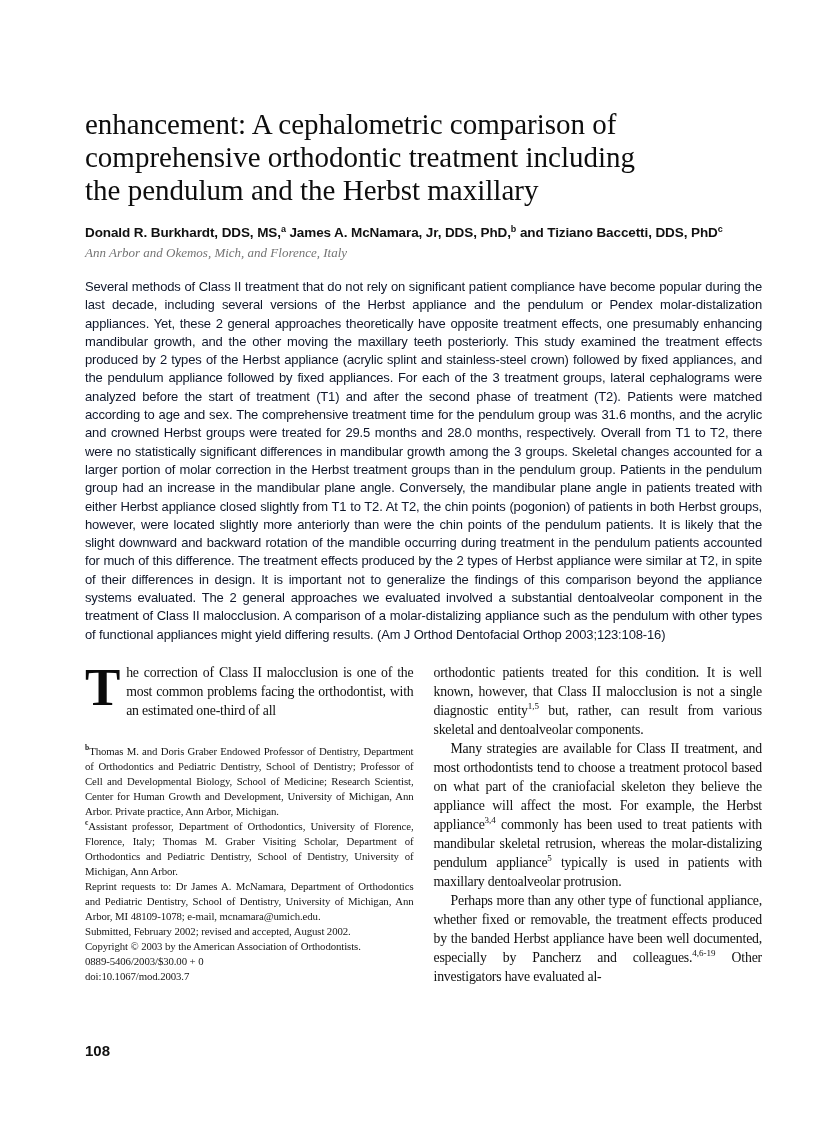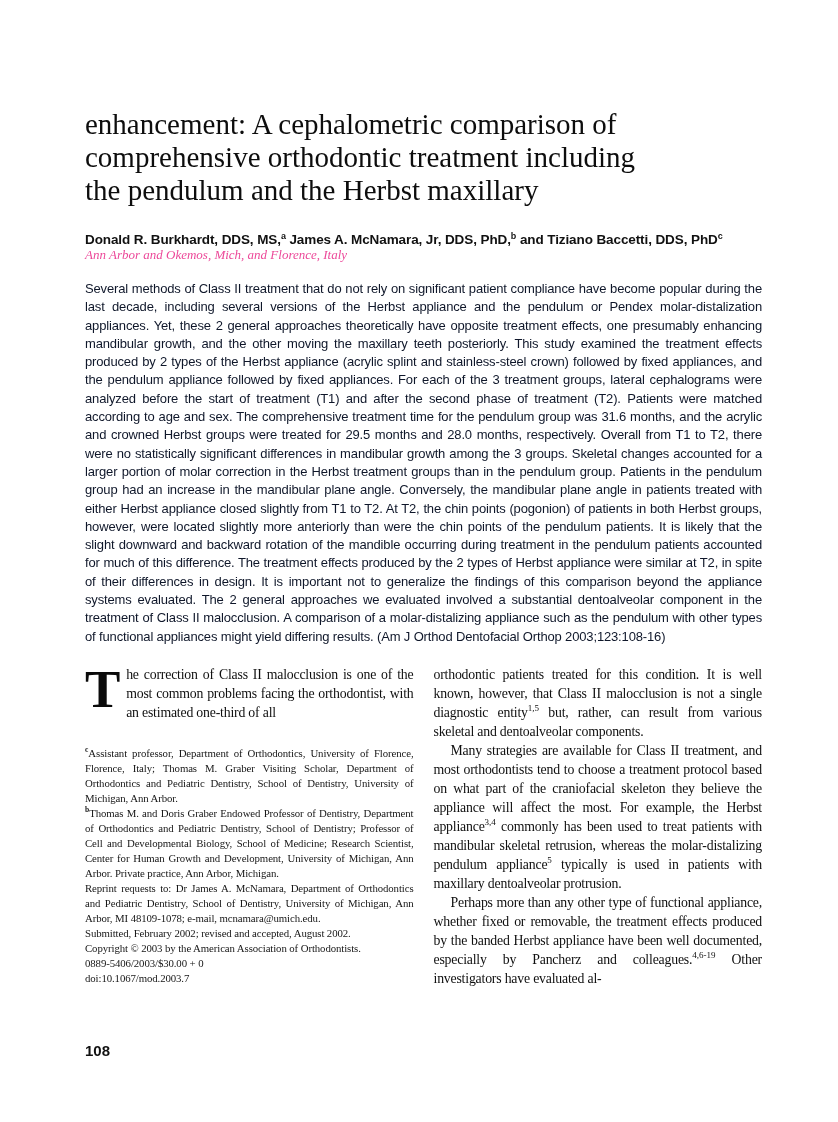--- a/index.html
+++ b/index.html
@@ -21,37 +21,38 @@
   }
   .title {
     margin-top: 50px;
     font-family: "Liberation Serif", serif;
     font-size: 29px;
     line-height: 33px;
     font-weight: 400;
     color: #0d0d0d;
   }
   .authors {
-    margin-top: 25px;
+    margin-top: 18px;
     font-family: "Liberation Sans", sans-serif;
     font-size: 13.5px;
     font-weight: 700;
     color: #111;
     letter-spacing: -0.1px;
   }
   .authors sup, .abstract sup {
     font-size: 9px;
     vertical-align: super;
     line-height: 0;
   }
   .affiliation {
+    margin-top: 5px;
     font-family: "Liberation Serif", serif;
     font-style: italic;
     font-size: 13px;
-    color: #ec4899;
+    color: #737373;
   }
   .abstract {
     margin-top: 17px;
     font-family: "Liberation Sans", sans-serif;
     font-size: 13px;
     line-height: 18.3px;
     letter-spacing: -0.15px;
     text-align: justify;
     color: #0f172a;
   }
@@ -129,22 +130,22 @@
   <div class="affiliation">Ann Arbor and Okemos, Mich, and Florence, Italy</div>
 
   <div class="abstract"><span>Several methods of Class II treatment that do not rely on significant patient compliance have become popular during the last decade, including several versions of the Herbst appliance and the pendulum or Pendex molar-distalization appliances. Yet, these 2 general approaches theoretically have opposite treatment effects, one presumably enhancing mandibular growth, and the other moving the maxillary teeth posteriorly. This study examined the treatment effects produced by 2 types of the Herbst appliance (acrylic splint and stainless-steel crown) followed by fixed appliances, and the pendulum appliance followed by fixed appliances. For each of the 3 treatment groups, lateral cephalograms were analyzed before the start of treatment (T1) and after the second phase of treatment (T2). Patients were matched according to age and sex. The comprehensive treatment time for the pendulum group was 31.6 months, and the acrylic and crowned Herbst groups were treated for 29.5 months and 28.0 months, respectively. Overall from T1 to T2, there were no statistically significant differences in mandibular growth among the 3 groups. Skeletal changes accounted for a larger portion of molar correction in the Herbst treatment groups than in the pendulum group. Patients in the pendulum group had an increase in the mandibular plane angle. Conversely, the mandibular plane angle in patients treated with either Herbst appliance closed slightly from T1 to T2. At T2, the chin points (pogonion) of patients in both Herbst groups, however, were located slightly more anteriorly than were the chin points of the pendulum patients. It is likely that the slight downward and backward rotation of the mandible occurring during treatment in the pendulum patients accounted for much of this difference. The treatment effects produced by the 2 types of Herbst appliance were similar at T2, in spite of their differences in design. It is important not to generalize the findings of this comparison beyond the appliance systems evaluated. The 2 general approaches we evaluated involved a substantial dentoalveolar component in the treatment of Class II malocclusion. A comparison of a molar-distalizing appliance such as the pendulum with other types of functional appliances might yield differing results. </span><span>(Am J Orthod Dentofacial Orthop 2003;123:108-16)</span></div>
 
   <div class="columns">
 
     <div class="col body-text">
       <p><span class="dropcap">T</span><span>he correction of Class II malocclusion is one of the most common problems facing the orthodontist, with an estimated one-third of all</span></p>
 
       <div class="footnotes">
+        <p><sup>b</sup><span>Thomas M. and Doris Graber Endowed Professor of Dentistry, Department of Orthodontics and Pediatric Dentistry, School of Dentistry; Professor of Cell and Developmental Biology, School of Medicine; Research Scientist, Center for Human Growth and Development, University of Michigan, Ann Arbor. Private practice, Ann Arbor, Michigan.</span></p>
         <p><sup>c</sup><span>Assistant professor, Department of Orthodontics, University of Florence, Florence, Italy; Thomas M. Graber Visiting Scholar, Department of Orthodontics and Pediatric Dentistry, School of Dentistry, University of Michigan, Ann Arbor.</span></p>
-        <p><sup>b</sup><span>Thomas M. and Doris Graber Endowed Professor of Dentistry, Department of Orthodontics and Pediatric Dentistry, School of Dentistry; Professor of Cell and Developmental Biology, School of Medicine; Research Scientist, Center for Human Growth and Development, University of Michigan, Ann Arbor. Private practice, Ann Arbor, Michigan.</span></p>
         <p>Reprint requests to: Dr James A. McNamara, Department of Orthodontics and Pediatric Dentistry, School of Dentistry, University of Michigan, Ann Arbor, MI 48109-1078; e-mail, mcnamara@umich.edu.</p>
         <p>Submitted, February 2002; revised and accepted, August 2002.</p>
         <p>Copyright © 2003 by the American Association of Orthodontists.</p>
         <p>0889-5406/2003/$30.00 + 0</p>
         <p>doi:10.1067/mod.2003.7</p>
       </div>
     </div>
 
     <div class="col body-text">
       <p><span>orthodontic patients treated for this condition. It is well known, however, that Class II malocclusion is not a single diagnostic entity</span><sup>1,5</sup><span> but, rather, can result from various skeletal and dentoalveolar components.</span></p>

